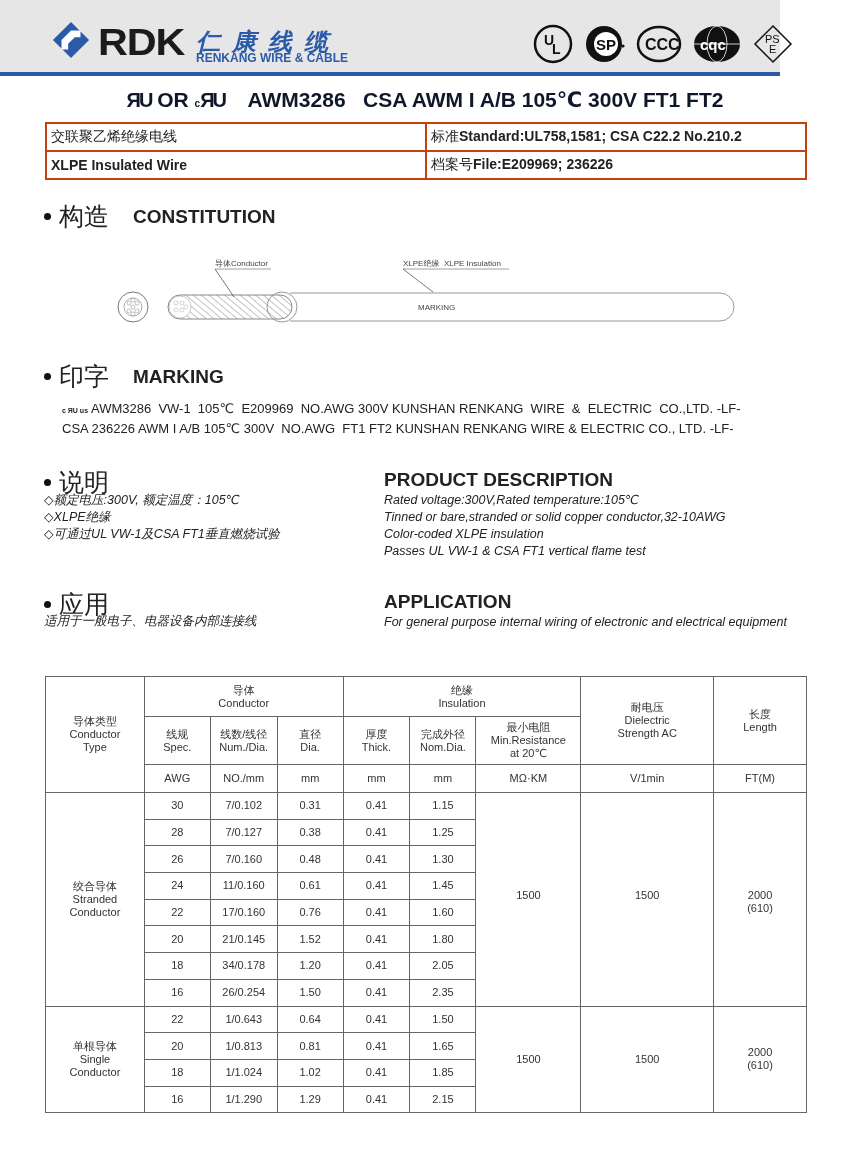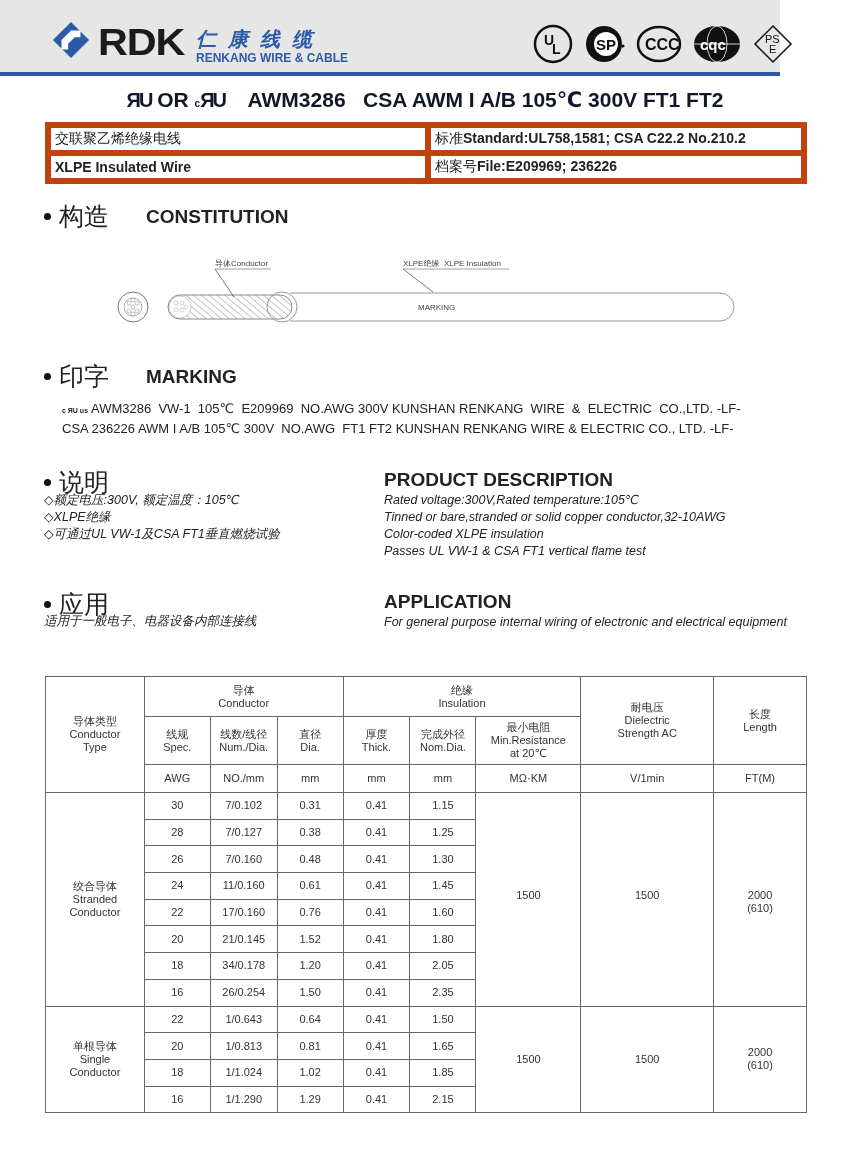--- a/index.html
+++ b/index.html
@@ -4,41 +4,41 @@
 <style>
   * { box-sizing: border-box; margin: 0; padding: 0; }
   html, body { width: 850px; height: 1154px; background: #fff; overflow: hidden; }
   body { font-family: "Liberation Sans", "DejaVu Sans", sans-serif; color: #222; position: relative; }
 
   
   .header { position: absolute; left: 0; top: 0; width: 780px; height: 76px; background: #e6e6e6; border-bottom: 4px solid #2a5aa8; }
   .logo { position: absolute; left: 48px; top: 18px; width: 132px; height: 46px; }
   .logo-diamond { position: absolute; left: 4px; top: 3px; width: 38px; height: 38px; }
   .logo-rdk { position: absolute; left: 50px; top: 4px; font-size: 36px; font-weight: bold; letter-spacing: -1px; color: #1b1b1b; font-family: "Liberation Sans", sans-serif; transform: scaleX(1.15); transform-origin: left; }
-  .brand-cn { position: absolute; left: 196px; top: 26px; font-size: 20px; font-weight: bold; font-style: italic; color: #2a5aa8; letter-spacing: 12px; }
+  .brand-cn { position: absolute; left: 196px; top: 26px; font-size: 24px; font-weight: bold; font-style: italic; color: #2a5aa8; letter-spacing: 12px; }
   .brand-en { position: absolute; left: 196px; top: 51px; font-size: 12px; font-weight: bold; color: #2a5aa8; }
   .certs { position: absolute; left: 532px; top: 22px; height: 44px; display: flex; align-items: center; gap: 10px; }
   .cert { width: 42px; height: 42px; }
 
   
   .title { position: absolute; left: 0; top: 88px; width: 850px; text-align: center; font-size: 21px; font-weight: bold; color: #0f172a; white-space: nowrap; }
   .title .ul-mark { font-size: 20px; letter-spacing: -2px; }
   .title .small-c { font-size: 10px; }
 
   
   table.info { position: absolute; left: 45px; top: 122px; width: 762px; border-collapse: collapse; font-size: 14px; }
-  table.info td { border: 6px solid #c2410c; height: 28px; padding: 0 4px; vertical-align: middle; }
+  table.info td { border: 2px solid #c2410c; height: 28px; padding: 0 4px; vertical-align: middle; }
   table.info td.left { width: 380px; }
   .b { font-weight: bold; }
 
   
   .sec { position: absolute; font-size: 19px; display: flex; align-items: center; white-space: nowrap; }
   .sec .dot { width: 7px; height: 7px; border-radius: 50%; background: #111; margin-right: 8px; }
   .sec .cn { font-size: 25px; margin-right: 24px; }
-  .sec .en { font-weight: bold; font-size: 19px; margin-left: 13px; }
+  .sec .en { font-weight: bold; font-size: 19px; }
 
   .diagram { position: absolute; left: 100px; top: 250px; width: 650px; height: 90px; }
 
   .marking-lines { position: absolute; left: 62px; top: 400px; font-size: 13px; line-height: 18px; white-space: nowrap; color: #222; }
   .marking-lines .culus { font-size: 7px; font-weight: bold; }
 
   .en-head { position: absolute; font-size: 19px; font-weight: bold; white-space: nowrap; }
   .list { position: absolute; font-size: 12.5px; line-height: 17px; white-space: nowrap; font-style: italic; }
 
   

